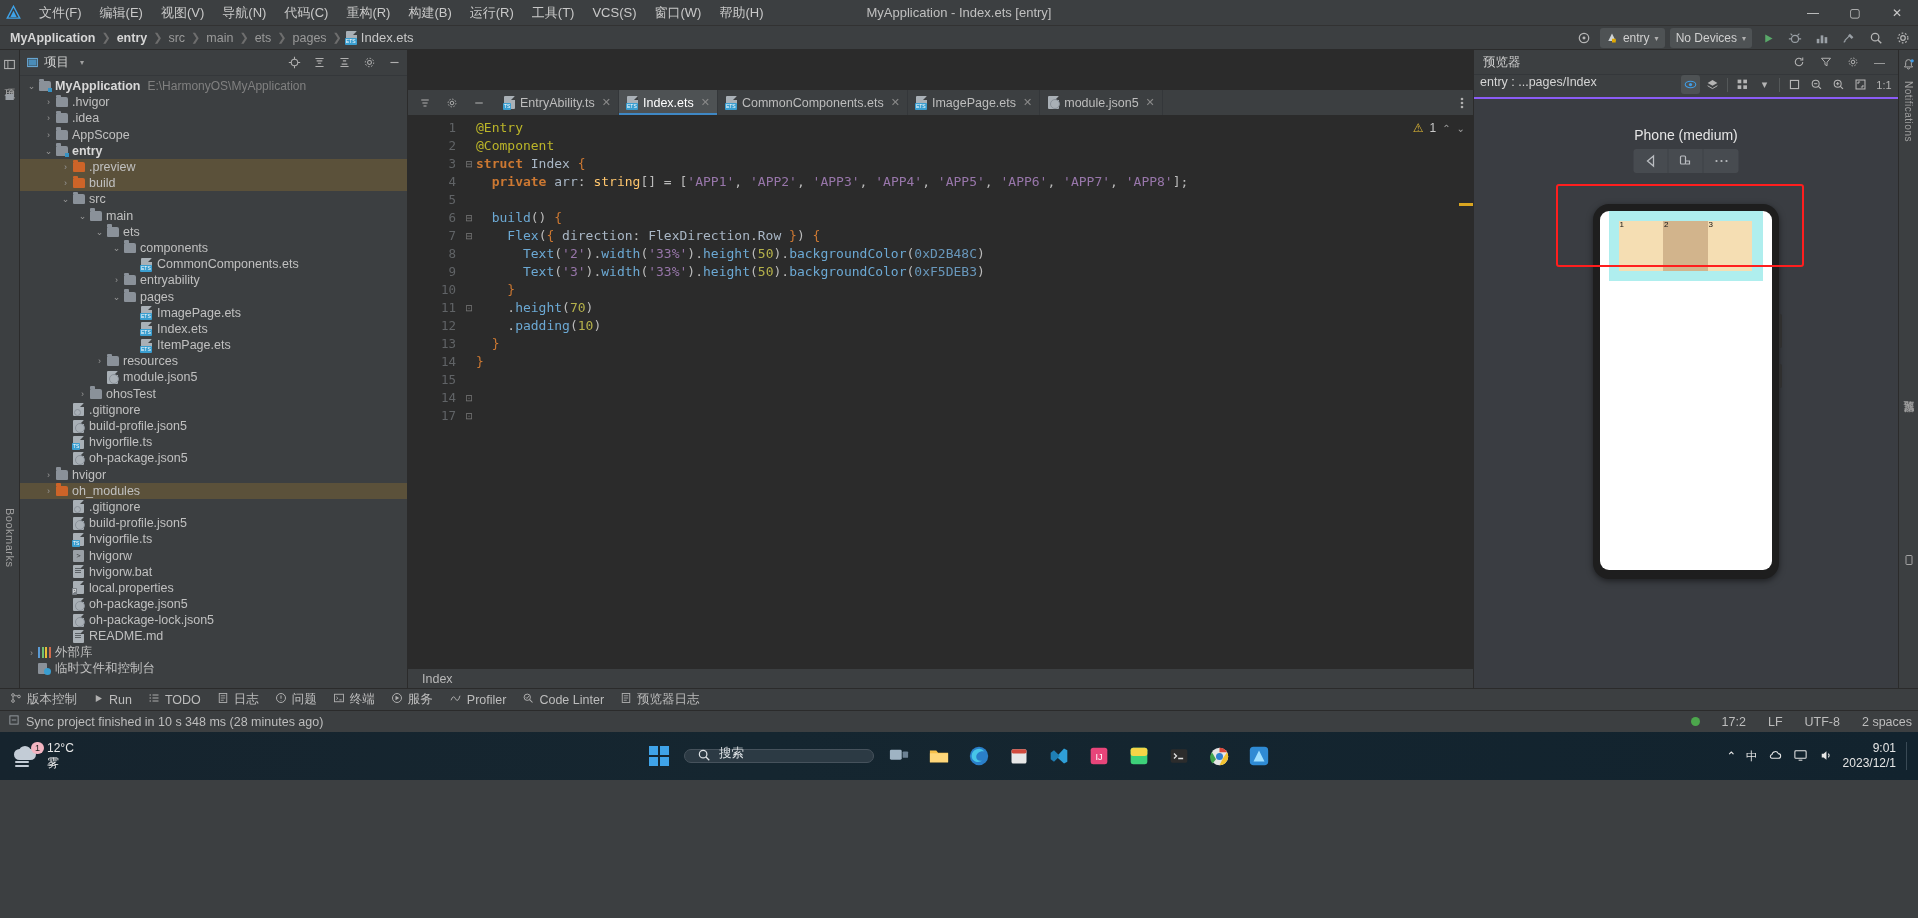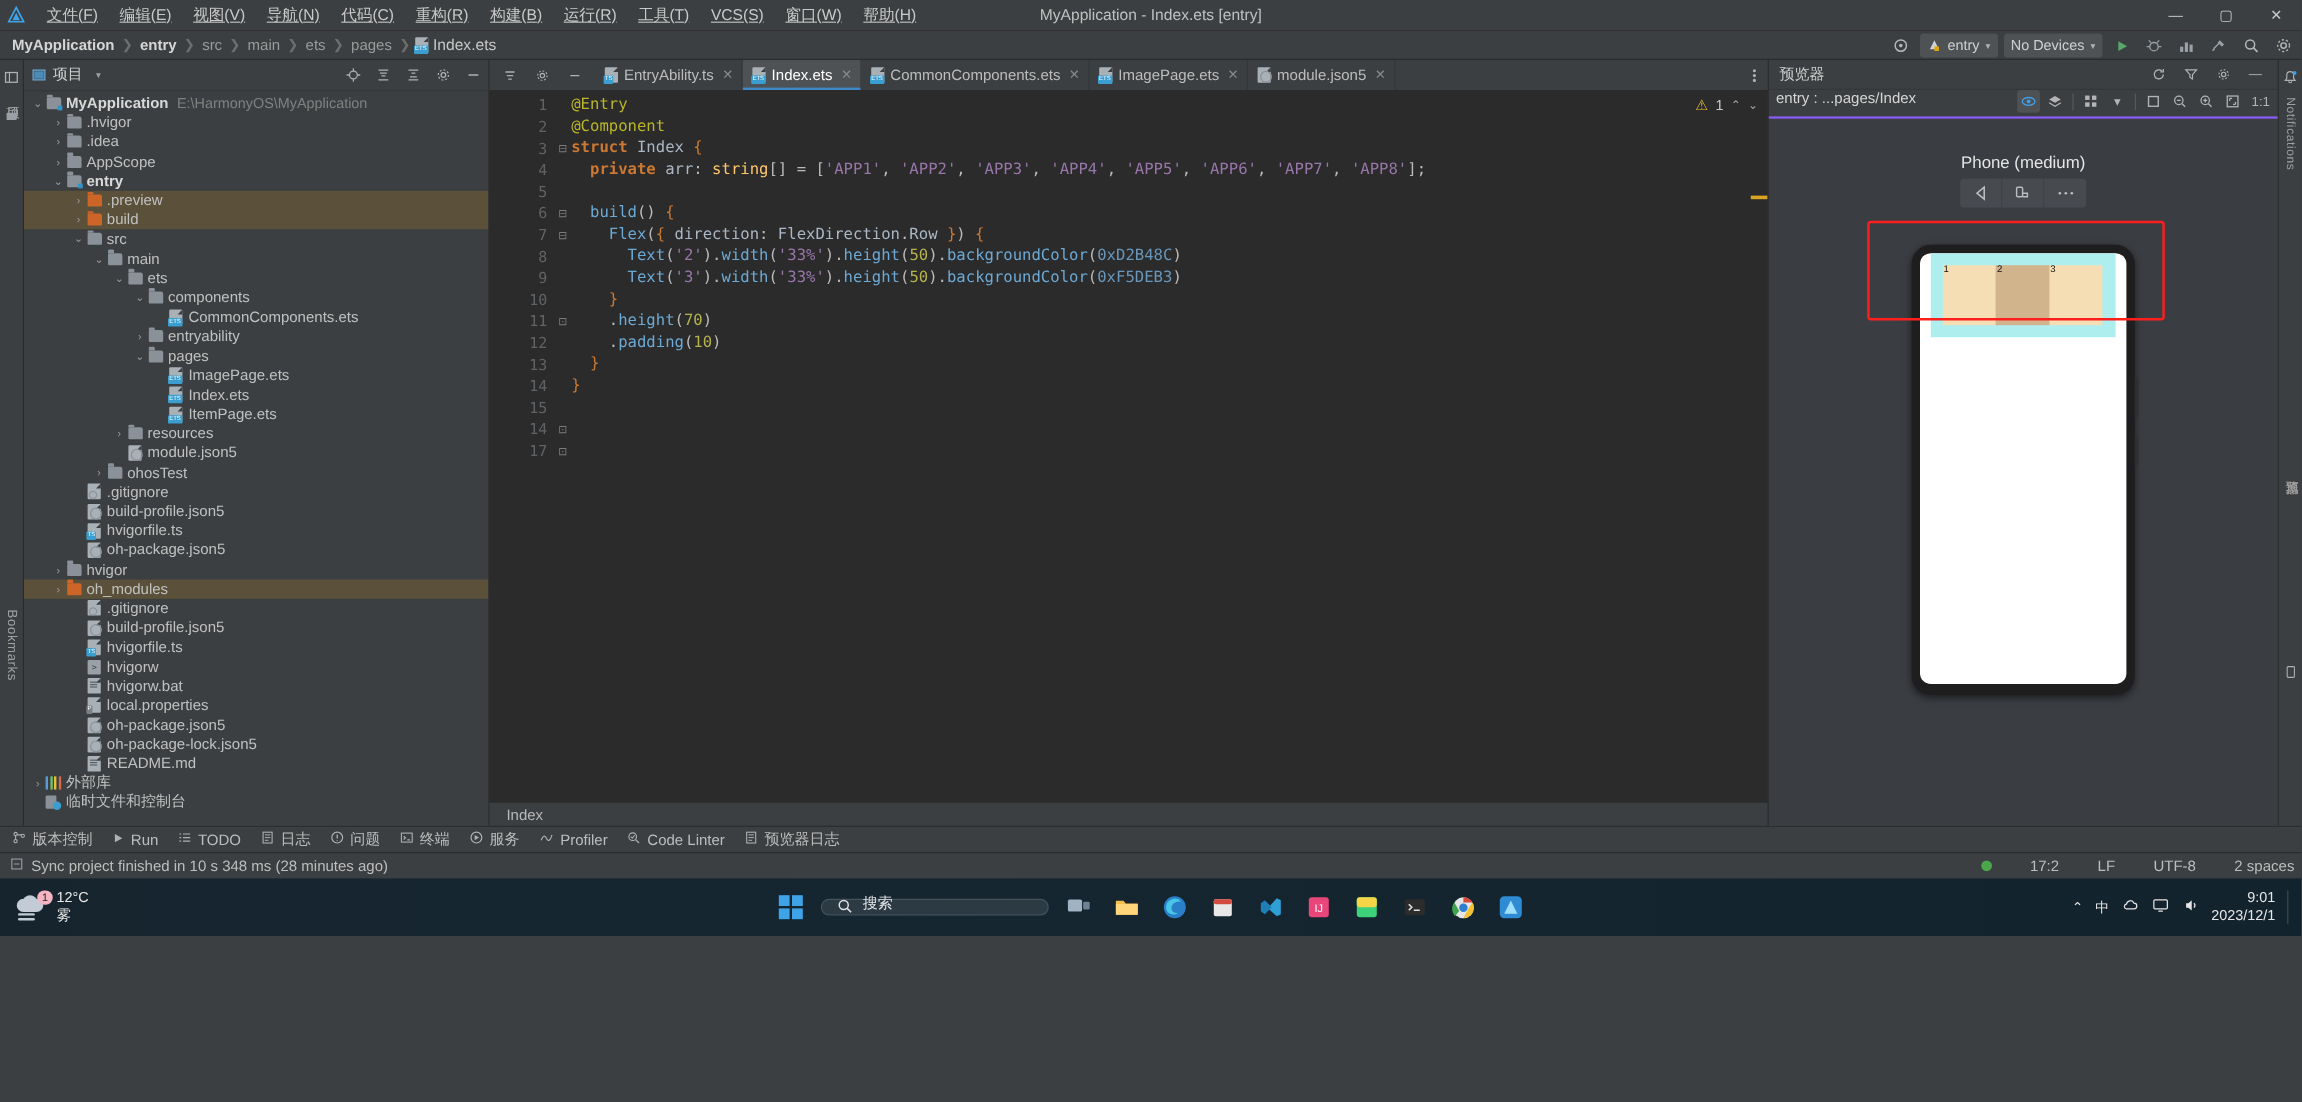--- a/index.html
+++ b/index.html
@@ -8,21 +8,21 @@
     background:#3c3f41;
     font-family:"Liberation Sans", sans-serif;
     font-size:13px; color:#bbbbbb;
     -webkit-font-smoothing:antialiased;
   }
   .app { position:relative; width:1918px; height:918px; }
 
   
   .titlebar {
     height:26px; background:#3c3f41; display:flex; align-items:center;
-    border-bottom:1px solid #323232; position:relative;text-decoration:underline;
+    border-bottom:1px solid #323232; position:relative;
   }
   .logo { width:26px; height:26px; display:flex; align-items:center; justify-content:center; }
   .logo svg { width:15px; height:15px; }
   .menu { display:flex; align-items:center; gap:0; margin-left:4px; }
   .menu-item { padding:3px 9px; font-size:13px; color:#c9c9c9; cursor:default; white-space:nowrap;}
   .win-title { position:absolute; left:50%; transform:translateX(-50%); font-size:13px; color:#c0c0c0; white-space:nowrap;}
   .win-btns { position:absolute; right:0; top:0; height:26px; display:flex; }
   .win-btn { width:42px; height:26px; display:flex; align-items:center; justify-content:center; color:#c9c9c9; font-size:12px;}
 
   
@@ -84,21 +84,21 @@
 
   .fico { width:11px; height:13px; background:#a9b0b6; border-radius:1px; position:relative; display:block;}
   .fico:before{content:""; position:absolute; right:0; top:0; border-width:0 0 4px 4px; border-style:solid; border-color:transparent transparent #3c3f41 transparent;}
   .badge { position:absolute; left:-1px; bottom:-1px; font-size:5px; line-height:5px; padding:1px 1px; color:#fff; border-radius:1px; font-family:"Liberation Sans",sans-serif;}
   .badge.ets{ background:#3a9ed0;} .badge.ts{ background:#3a9ed0;} 
   .json5 { width:12px;height:13px; position:relative; }
   .json5:after{ content:""; position:absolute; left:2px; top:3px; width:8px; height:8px; border-radius:50%; border:1.5px solid #8a9199;}
 
   
   .editor { flex:1; background:#2b2b2b; display:flex; flex-direction:column; min-width:0;}
-  .edbar { height:25px; background:#3c3f41; display:flex; align-items:center; position:relative;}
+  .edbar { height:25px; background:#3c3f41; display:flex; align-items:center; position:relative;margin-top:40px;}
   .edbar-left { display:flex; align-items:center; gap:11px; padding:0 9px; }
   .eb-ic { width:16px; height:16px; display:flex; align-items:center; justify-content:center; color:#b0b0b0;}
   .tabs { display:flex; align-items:stretch; height:25px; flex:1; min-width:0; overflow:hidden;}
   .tab {
     display:flex; align-items:center; gap:5px; padding:0 7px 0 8px; font-size:12.5px;
     color:#bdbdbd; border-right:1px solid #34373a; white-space:nowrap; position:relative;
   }
   .tab.active { background:#4e5254; color:#ffffff; }
   .tab.active:after{ content:""; position:absolute; left:0; right:0; bottom:0; height:2px; background:#3f88c5;}
   .tab .x { color:#8a8a8a; font-size:11px; margin-left:2px;}
@@ -170,21 +170,21 @@
   }
   .tb-item { display:flex; align-items:center; gap:5px; }
 
   
   .statusbar {
     height:22px; background:#3c3f41; display:flex; align-items:center;
     padding:0 8px; font-size:12.5px; color:#bdbdbd; border-top:1px solid #2b2b2b;
     position:relative;
   }
   .sb-left { display:flex; align-items:center; gap:6px;}
-  .sb-right { position:absolute; right:6px; display:flex; align-items:center; gap:32px;}
+  .sb-right { position:absolute; right:6px; display:flex; align-items:center; gap:22px;}
   .dot-green { width:9px; height:9px; border-radius:50%; background:#4ca64c;}
 
   
   .taskbar { height:48px; background:#1f2a33; display:flex; align-items:center; position:relative;
              background:linear-gradient(90deg,#16242e 0%, #152630 40%, #12232e 100%); }
   .weather { display:flex; align-items:center; gap:7px; padding-left:14px; color:#e8e8e8; font-size:12px;}
   .weather .txt { line-height:1.25;}
   .cloud { position:relative; width:26px; height:20px;}
   .cloud .c { position:absolute; left:0; top:3px; width:22px; height:11px; background:#c3ccd6; border-radius:7px;}
   .cloud .c2 { position:absolute; left:5px; top:0px; width:12px; height:11px; background:#c3ccd6; border-radius:50%;}

